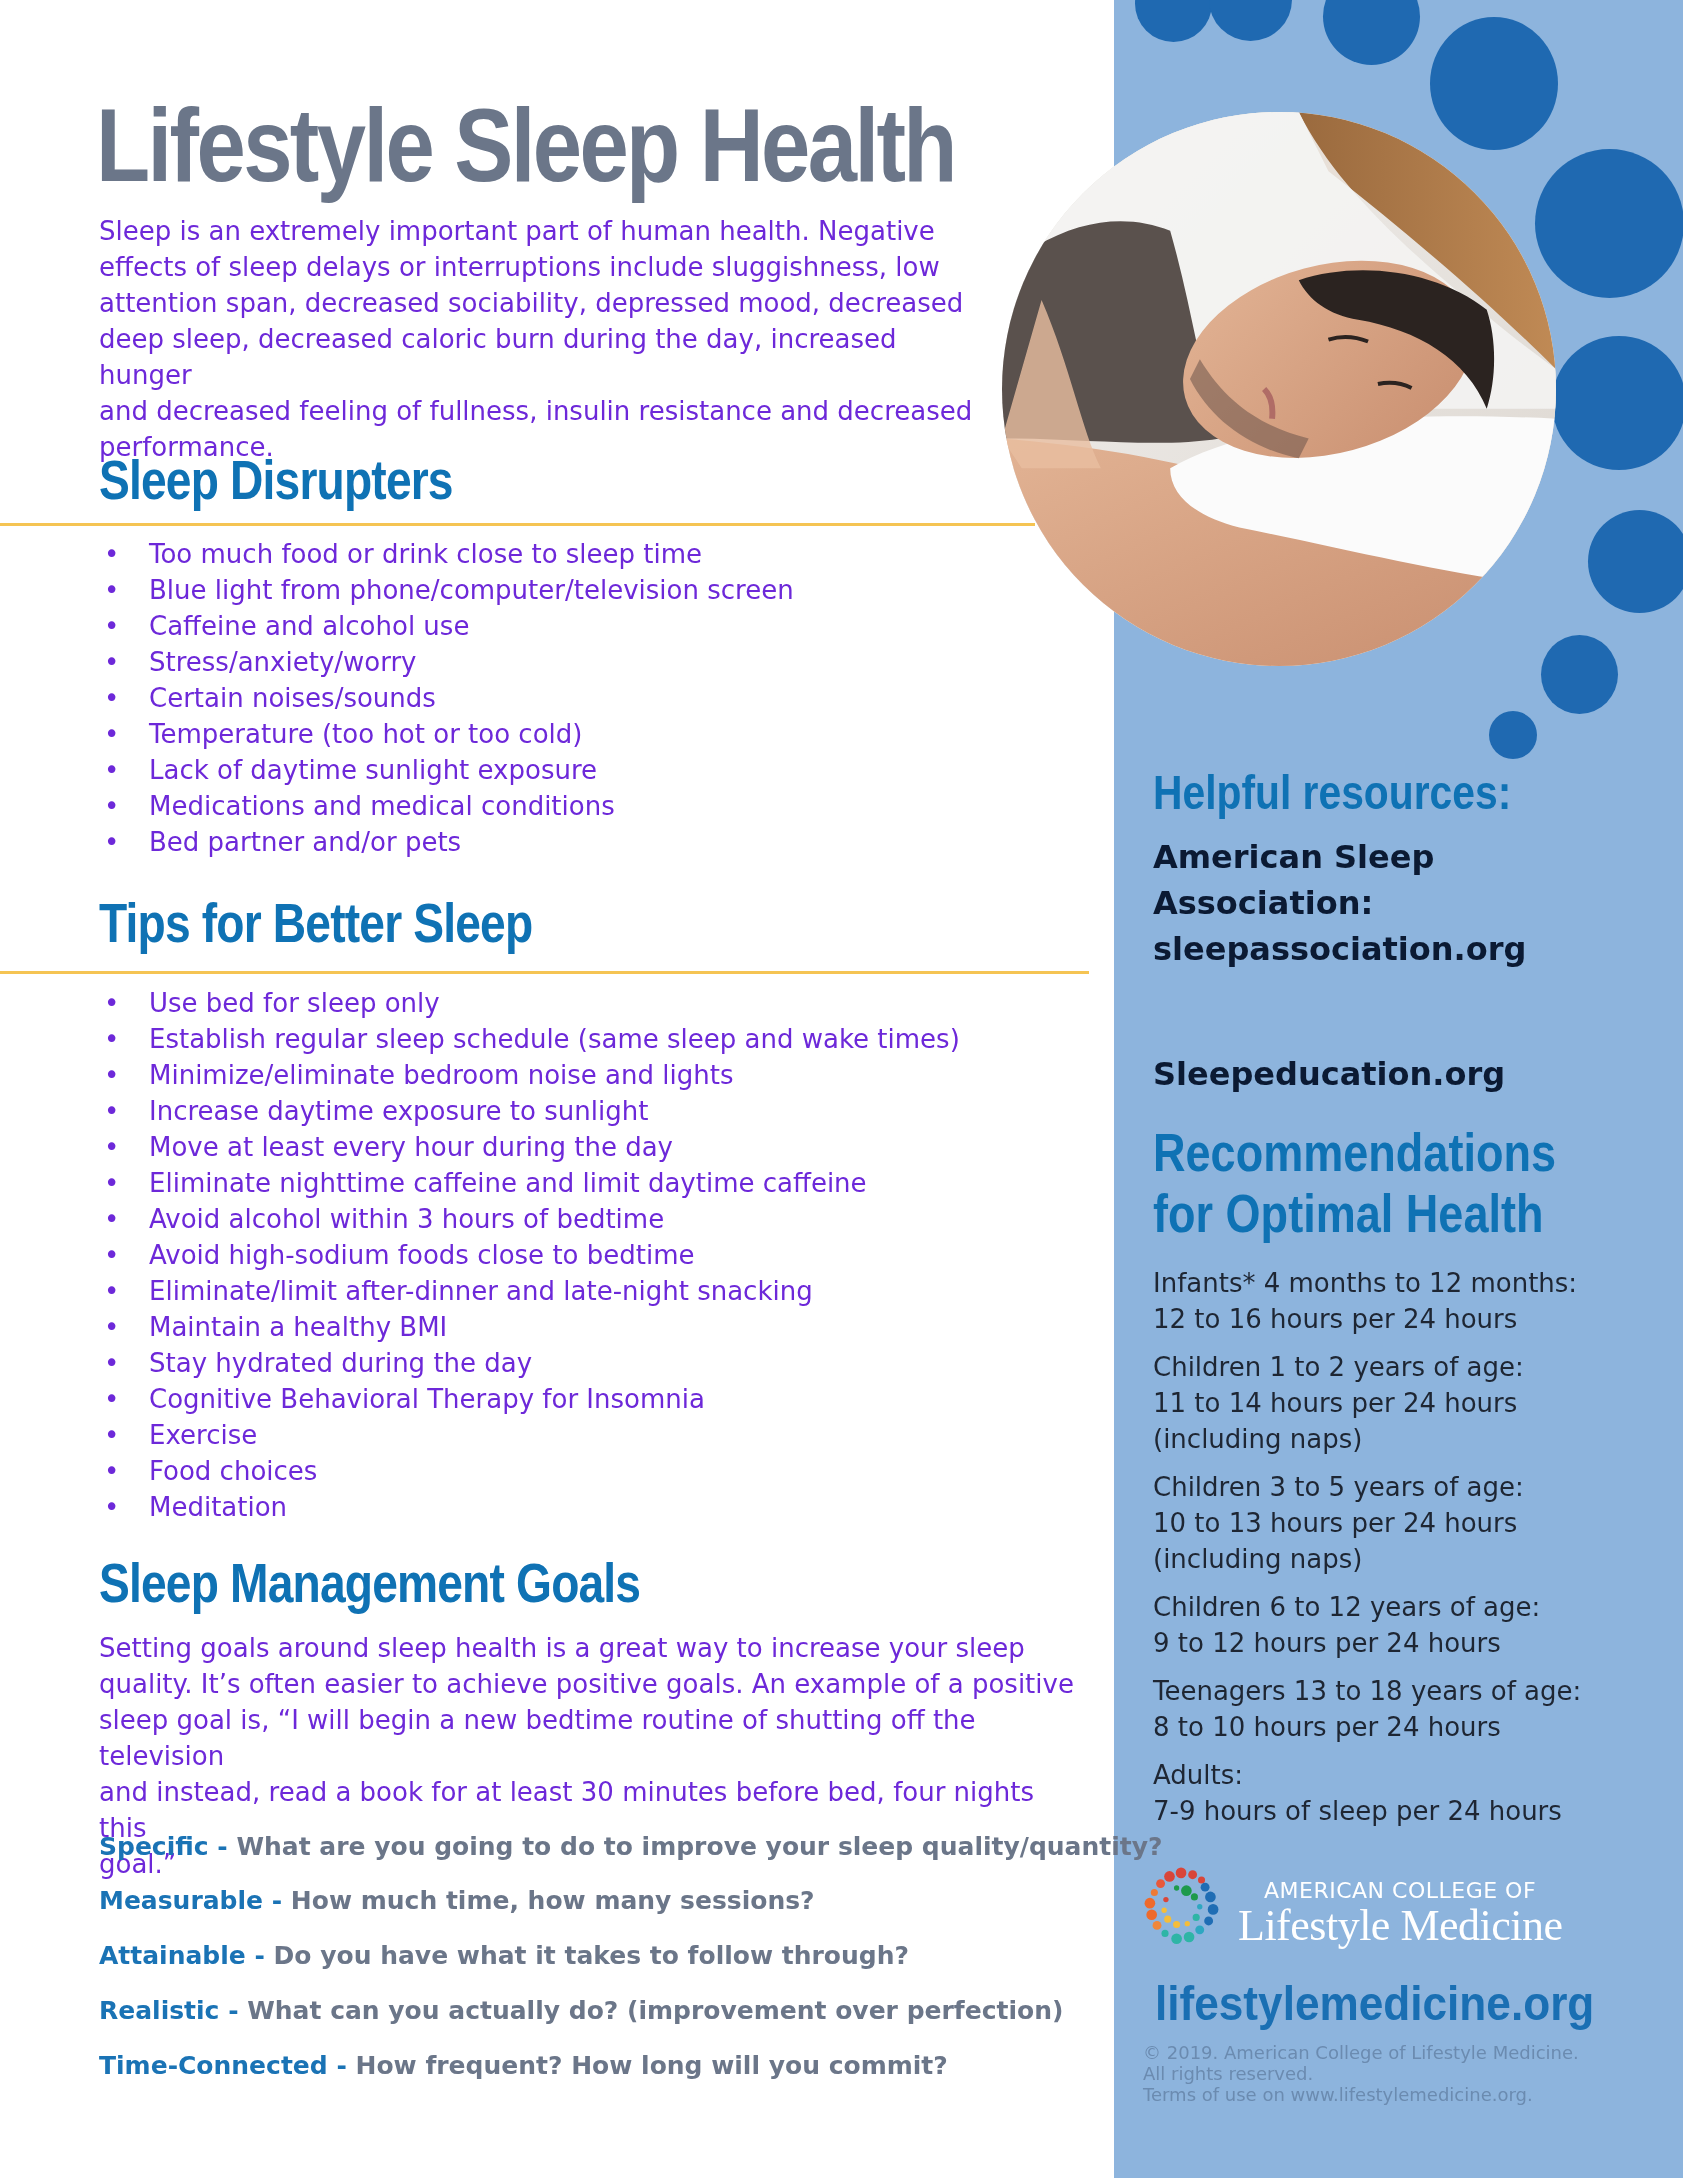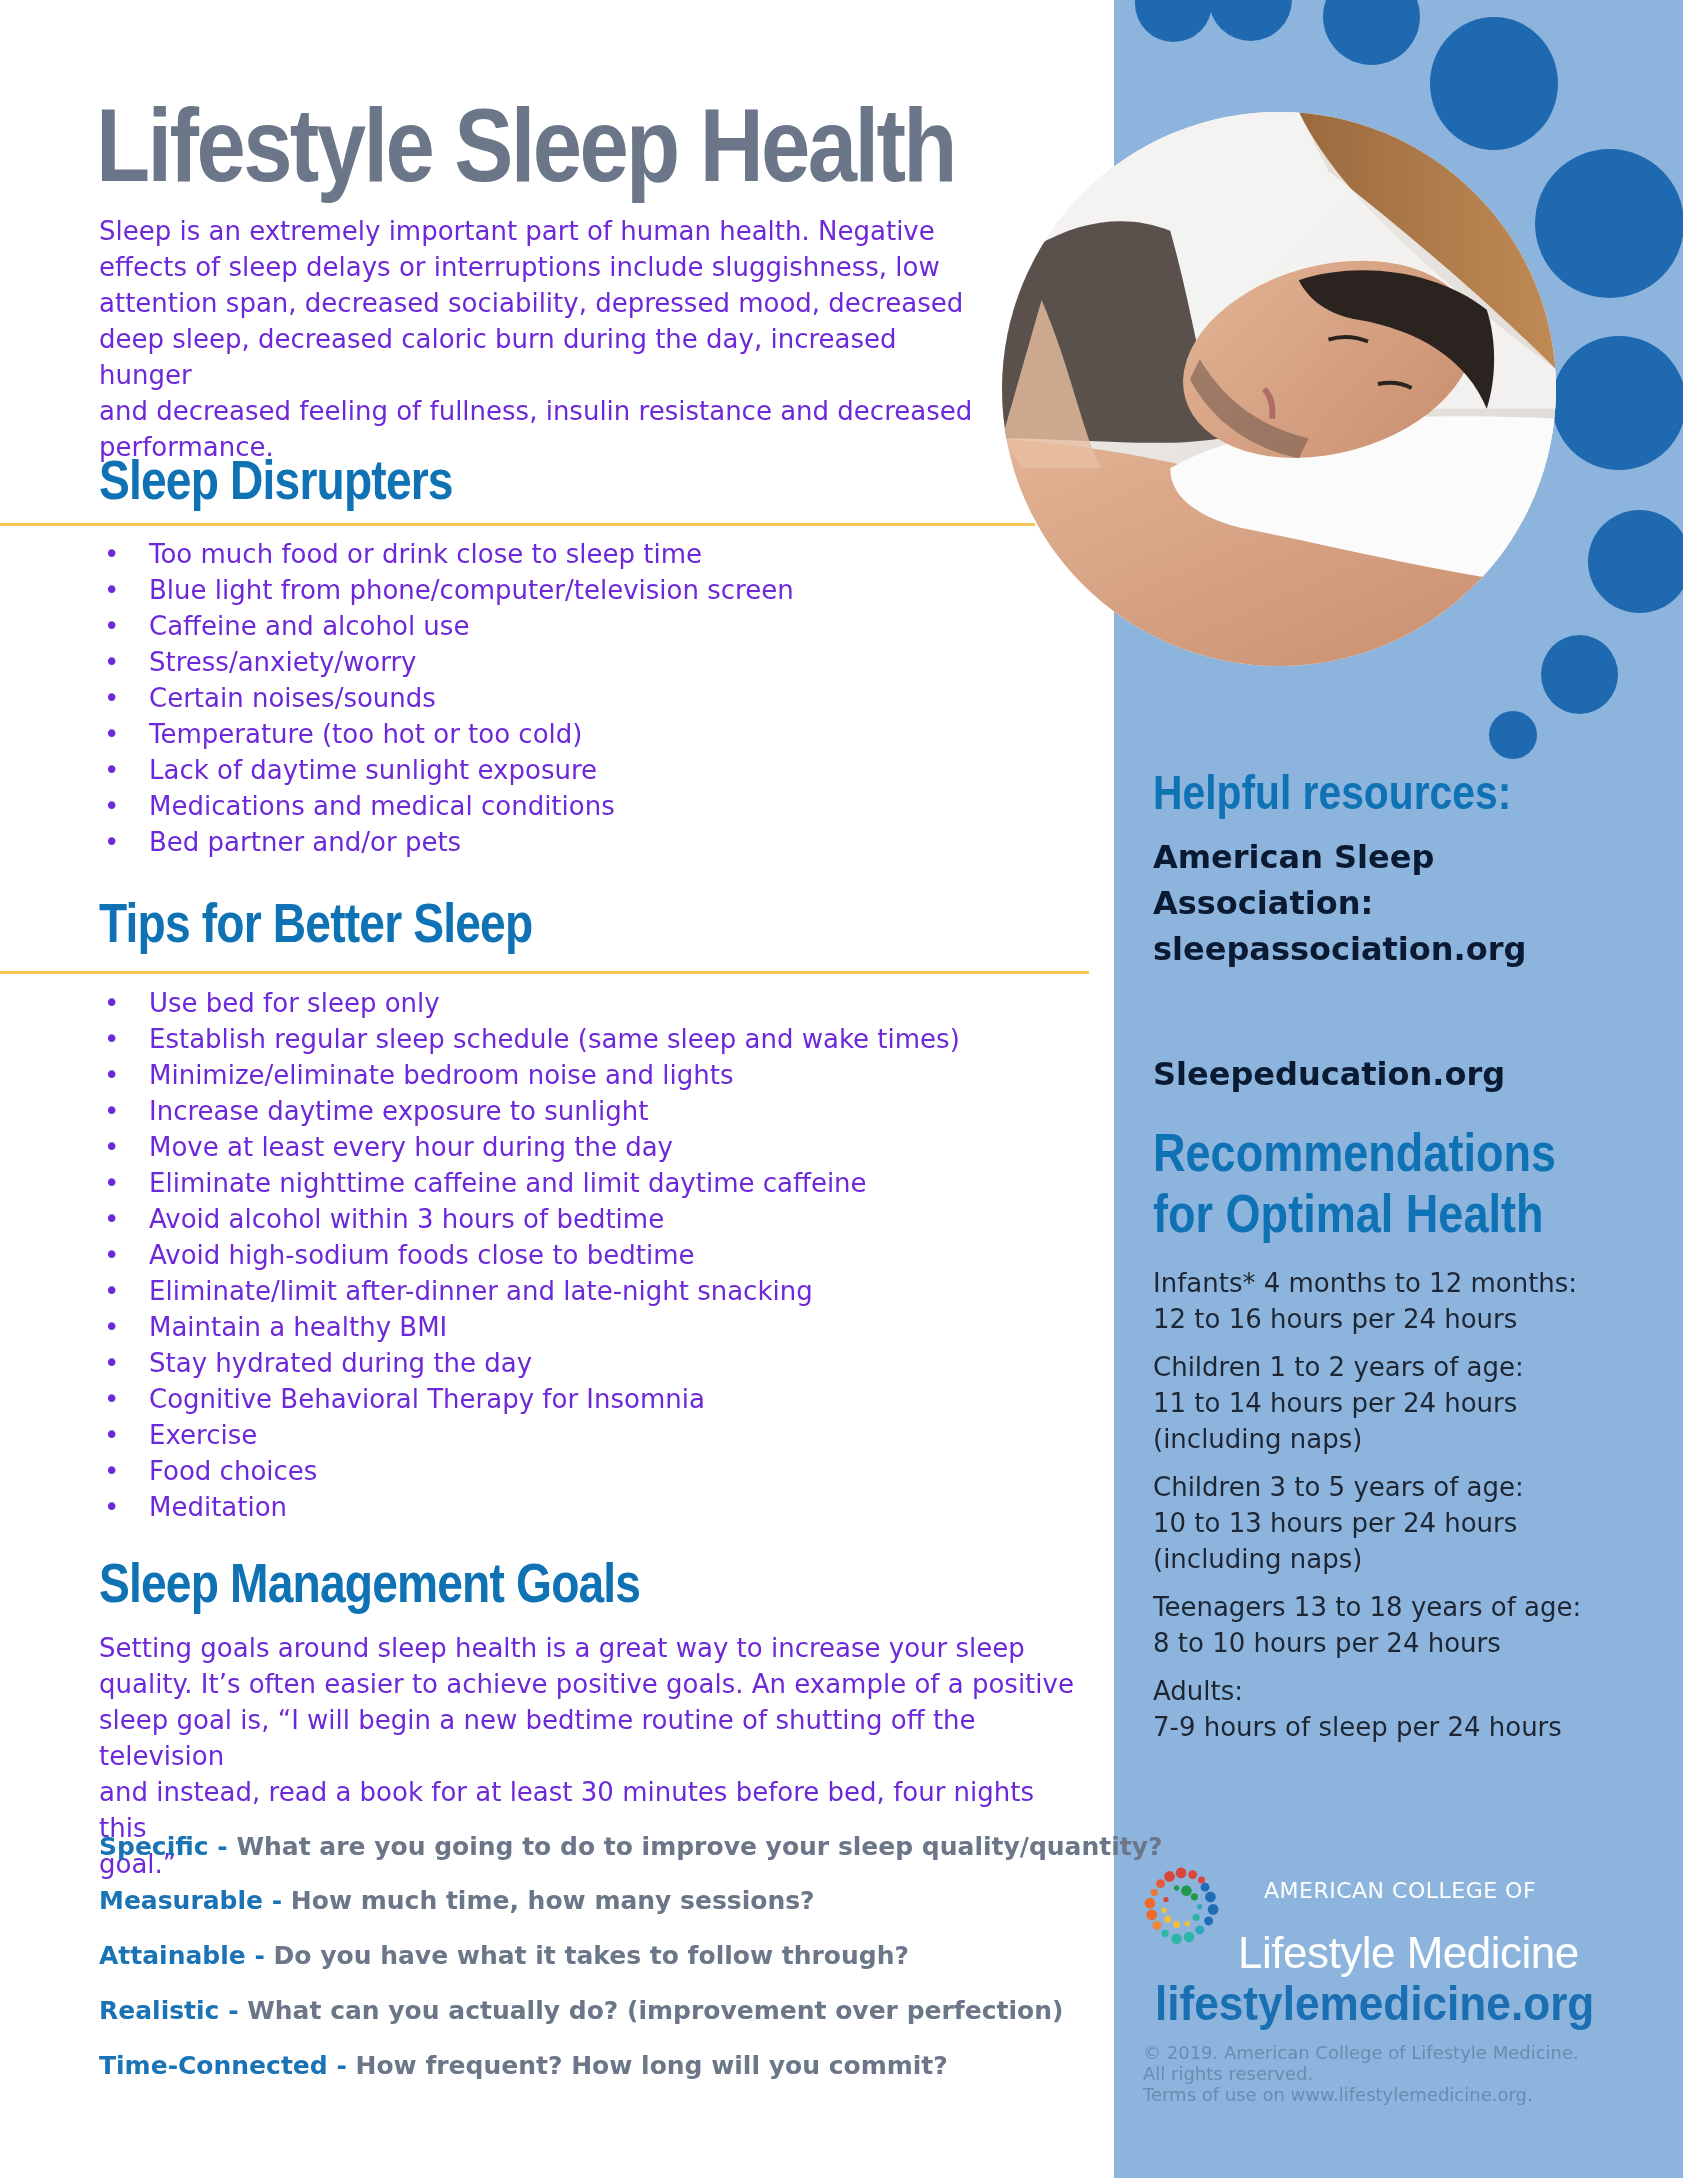--- a/index.html
+++ b/index.html
@@ -19,21 +19,21 @@
   .goals-para { position:absolute; left:99px; top:1630px; width:990px; }
   .smart { position:absolute; left:99px; font-family:"DejaVu Sans", sans-serif; font-size:25px; font-weight:bold; white-space:nowrap; }
   .smart .term { color:#1a73b5; }
   .smart .desc { color:#6b7689; }
   .side-h { position:absolute; left:1153px; font-family:"Liberation Sans", sans-serif; font-weight:bold; color:#0f72b4; transform:scaleX(0.85); transform-origin:left top; white-space:nowrap; }
   .side-res { position:absolute; left:1153px; font-family:"DejaVu Sans", sans-serif; font-weight:bold; font-size:32px; line-height:46px; color:#0b1a33; }
   .recs { position:absolute; left:1153px; top:1265px; width:515px; font-family:"DejaVu Sans", sans-serif; font-size:26px; line-height:36px; color:#1e2633; }
   .recs .rec { margin-bottom:12px; }
   .logo { position:absolute; left:1141px; top:1864px; width:535px; height:99px; }
   .logo-top { position:absolute; left:99px; top:14px; font-family:"DejaVu Sans", sans-serif; font-size:22px; color:#ffffff; letter-spacing:0.5px; white-space:nowrap;margin-left:24px; }
-  .logo-main { position:absolute; left:97px; top:36px; font-family:Liberation Sans, sans-serif; font-size:44px; color:#ffffff; white-space:nowrap; letter-spacing:-0.5px;margin-top:28px; }
+  .logo-main { position:absolute; left:97px; top:36px; font-family:Liberation Serif, serif; font-size:44px; color:#ffffff; white-space:nowrap; letter-spacing:-0.5px; }
   .site-url { position:absolute; left:1155px; top:1976px; font-family:"Liberation Sans", sans-serif; font-weight:bold; font-size:48px; color:#1a6fb3; white-space:nowrap; transform:scaleX(0.92); transform-origin:left top; }
   .copyright { position:absolute; left:1143px; top:2042px; font-family:"DejaVu Sans", sans-serif; font-size:18px; line-height:21px; color:#6b8bb0; white-space:nowrap; }
 </style>
 </head>
 <body>
 
 <div class="sidebar"></div>
 
 <div class="bubble" style="left:1135px;top:-35px;width:77px;height:77px;"></div>
 <div class="bubble" style="left:1209px;top:-42px;width:83px;height:83px;"></div>
@@ -164,20 +164,24 @@
   </div>
   <div class="rec">
     <div>Children 1 to 2 years of age:</div>
     <div>11 to 14 hours per 24 hours</div>
     <div>(including naps)</div>
   </div>
   <div class="rec">
     <div>Children 3 to 5 years of age:</div>
     <div>10 to 13 hours per 24 hours</div>
     <div>(including naps)</div>
+  </div>
+  <div class="rec">
+    <div>Children 6 to 12 years of age:</div>
+    <div>9 to 12 hours per 24 hours</div>
   </div>
   <div class="rec">
     <div>Teenagers 13 to 18 years of age:</div>
     <div>8 to 10 hours per 24 hours</div>
   </div>
   <div class="rec">
     <div>Adults:</div>
     <div>7-9 hours of sleep per 24 hours</div>
   </div>
 </div>

